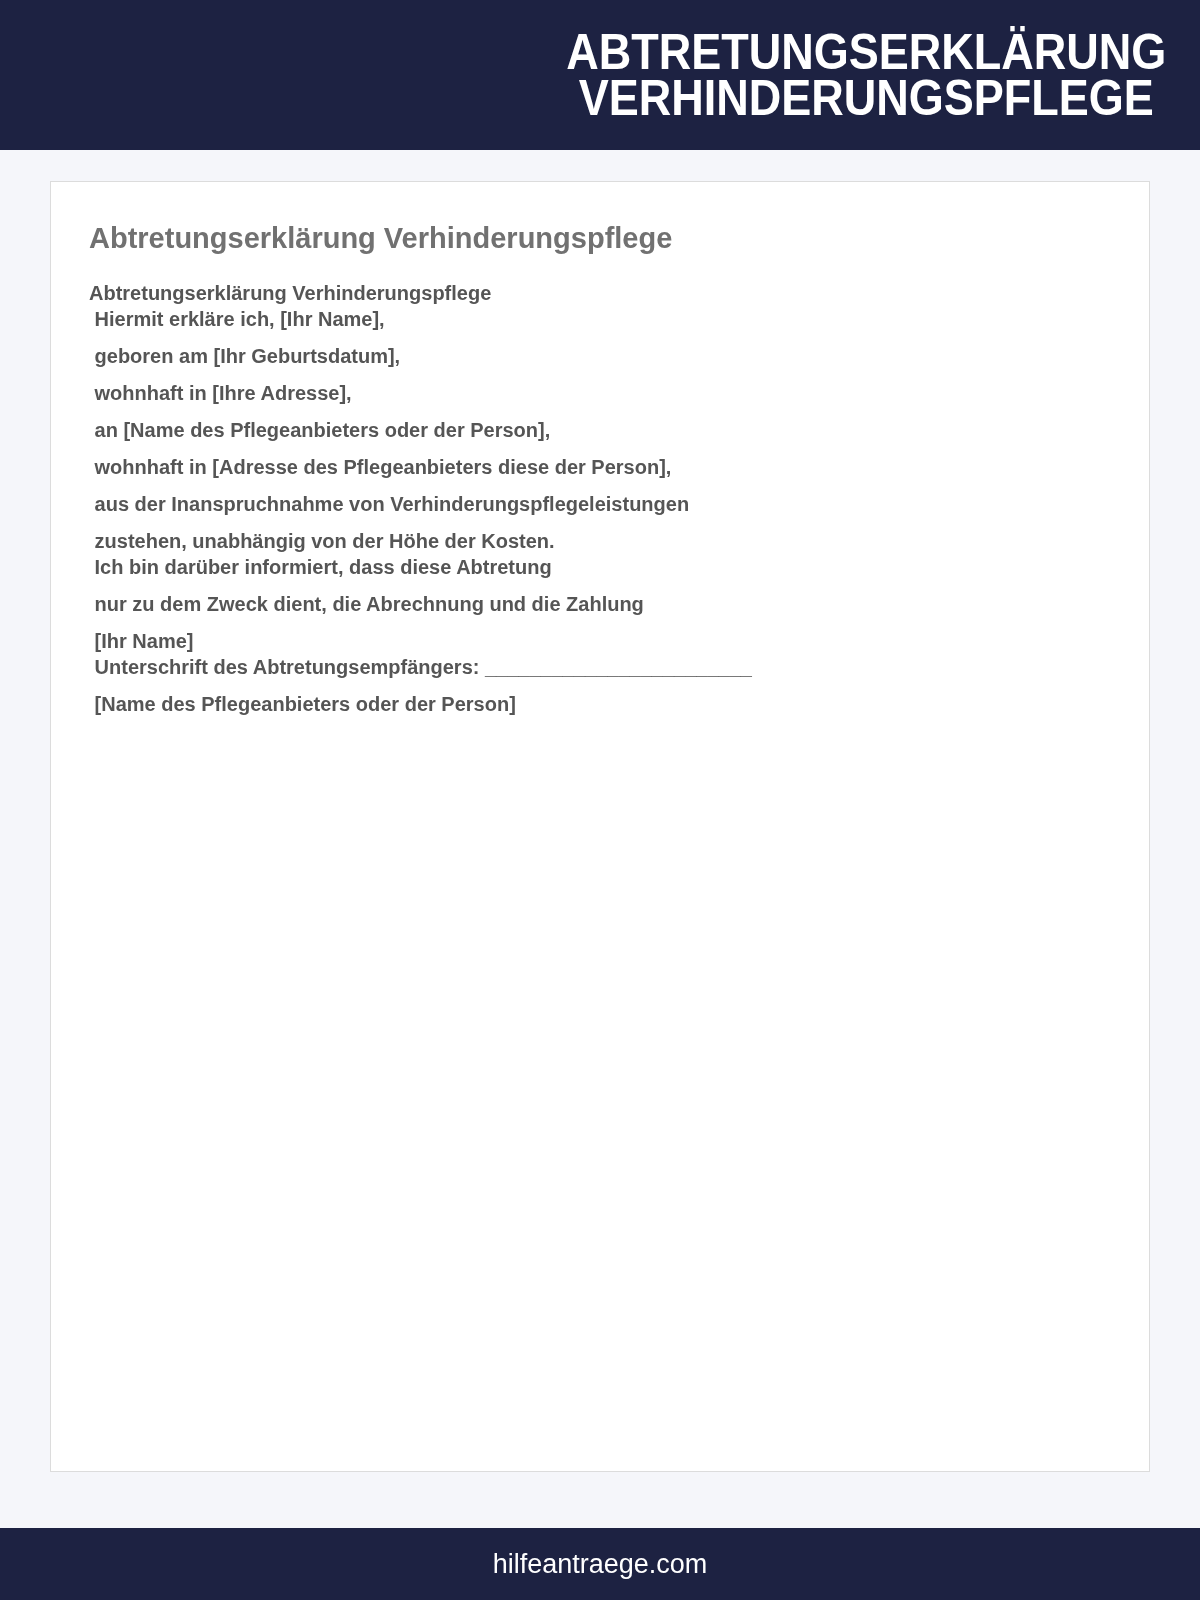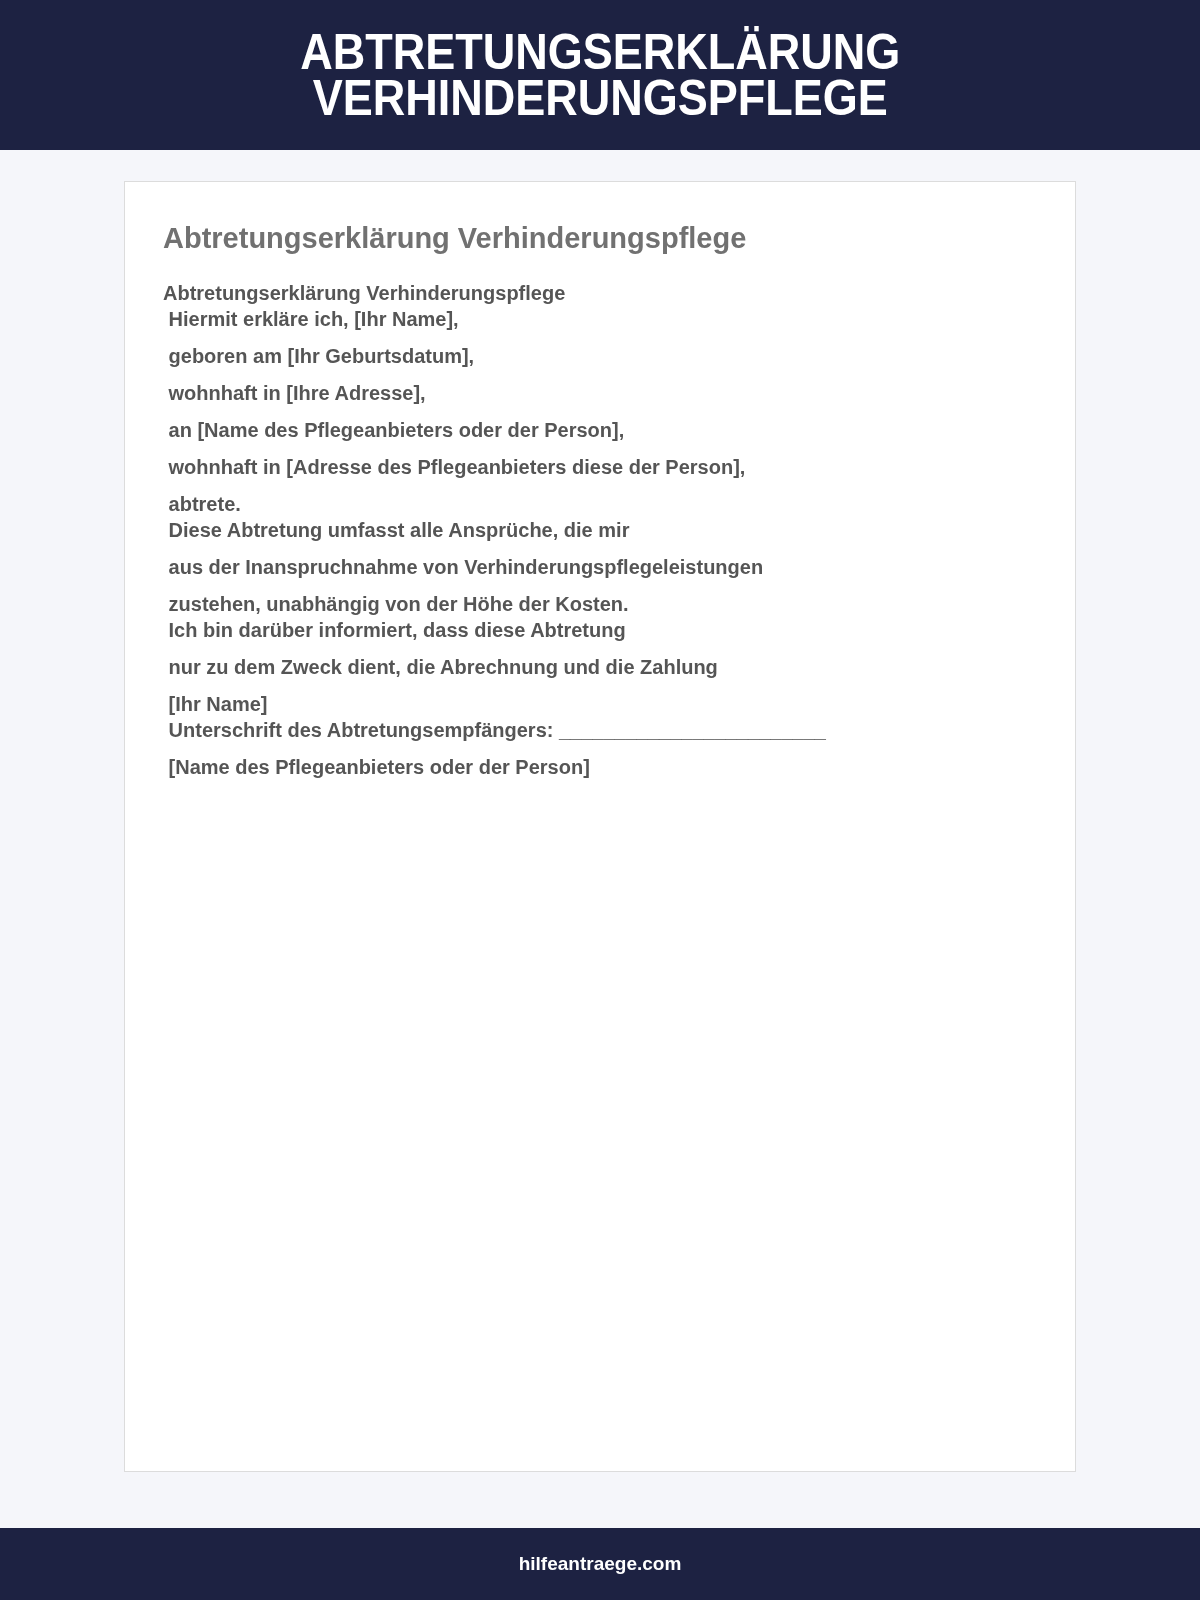--- a/index.html
+++ b/index.html
@@ -17,42 +17,42 @@
     overflow: hidden;
   }
 
   
   .site-header {
     width: 1200px;
     height: 150px;
     background: #1d2242;
     display: flex;
     align-items: center;
-    justify-content: center;
+    justify-content: flex-end;
   }
   .site-header h1 {
     margin: 0;
     color: #ffffff;
     font-size: 50px;
     line-height: 46px;
     font-weight: bold;
     text-align: center;
     letter-spacing: 0px;
     transform: scaleX(0.90);
     transform-origin: 50% 50%;
     white-space: nowrap;
   }
 
   
   .main-area {
     background: #f5f6fa;
     padding: 31px 0 56px 0;
   }
   .doc-card {
-    width: 952px;
+    width: 1100px;
     height: 1291px;
     margin: 0 auto;
     background: #ffffff;
     border: 1px solid #dcdcdc;
     padding: 39px 38px;
     overflow: hidden;
   }
   .doc-card h2 {
     margin: 0 0 24px 0;
     font-size: 29px;
@@ -74,22 +74,22 @@
   .site-footer {
     width: 1200px;
     height: 72px;
     background: #1d2242;
     display: flex;
     align-items: center;
     justify-content: center;
   }
   .site-footer .site-name {
     color: #ffffff;
-    font-size: 19px;
-    font-weight: bold;
+    font-size: 27px;
+    font-weight: normal;
   }
 </style>
 </head>
 <body>
 
 <header class="site-header">
   <h1>
     <div>ABTRETUNGSERKLÄRUNG</div>
     <div>VERHINDERUNGSPFLEGE</div>
   </h1>
@@ -98,22 +98,20 @@
 <main class="main-area">
   <section class="doc-card">
     <h2>Abtretungserklärung Verhinderungspflege</h2>
     <div class="doc-body">
         <p>Abtretungserklärung Verhinderungspflege
  Hiermit erkläre ich, [Ihr Name],</p>
         <p> geboren am [Ihr Geburtsdatum],</p>
         <p> wohnhaft in [Ihre Adresse],</p>
         <p> an [Name des Pflegeanbieters oder der Person],</p>
         <p> wohnhaft in [Adresse des Pflegeanbieters diese der Person],</p>
-        <p> abtrete.
- Diese Abtretung umfasst alle Ansprüche, die mir</p>
         <p> aus der Inanspruchnahme von Verhinderungspflegeleistungen</p>
         <p> zustehen, unabhängig von der Höhe der Kosten.
  Ich bin darüber informiert, dass diese Abtretung</p>
         <p> nur zu dem Zweck dient, die Abrechnung und die Zahlung</p>
         <p> [Ihr Name]
  Unterschrift des Abtretungsempfängers: ________________________</p>
         <p> [Name des Pflegeanbieters oder der Person]</p>
       </div>
   </section>
 </main>

